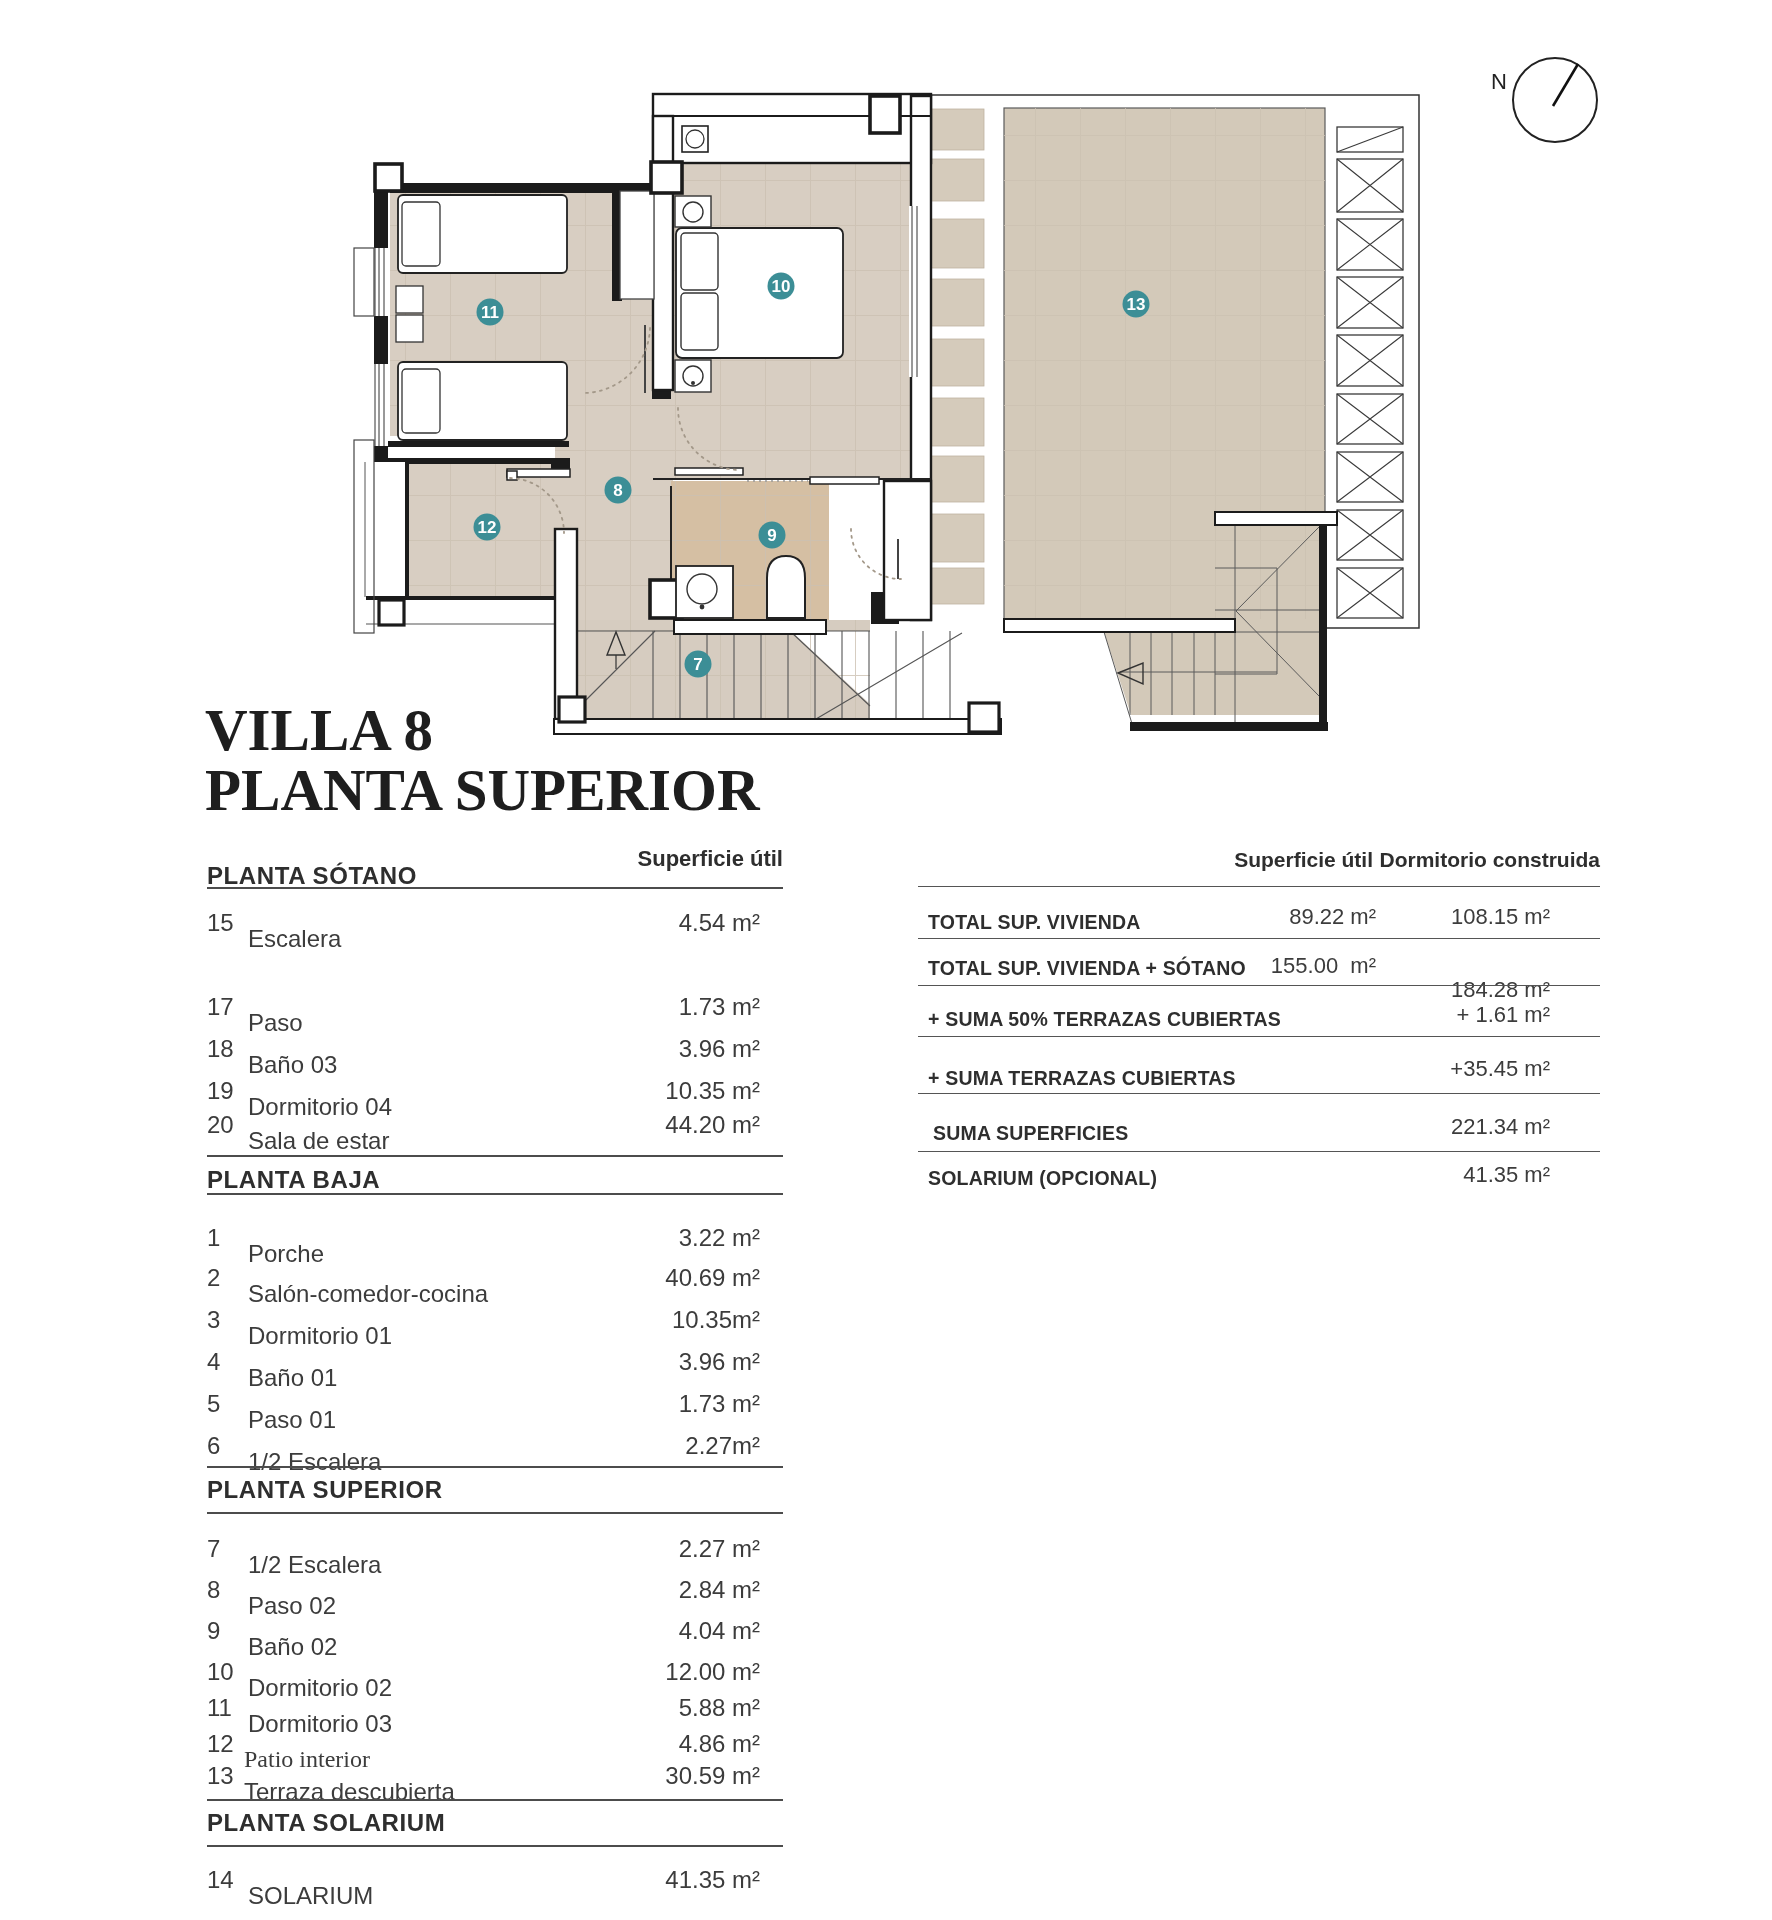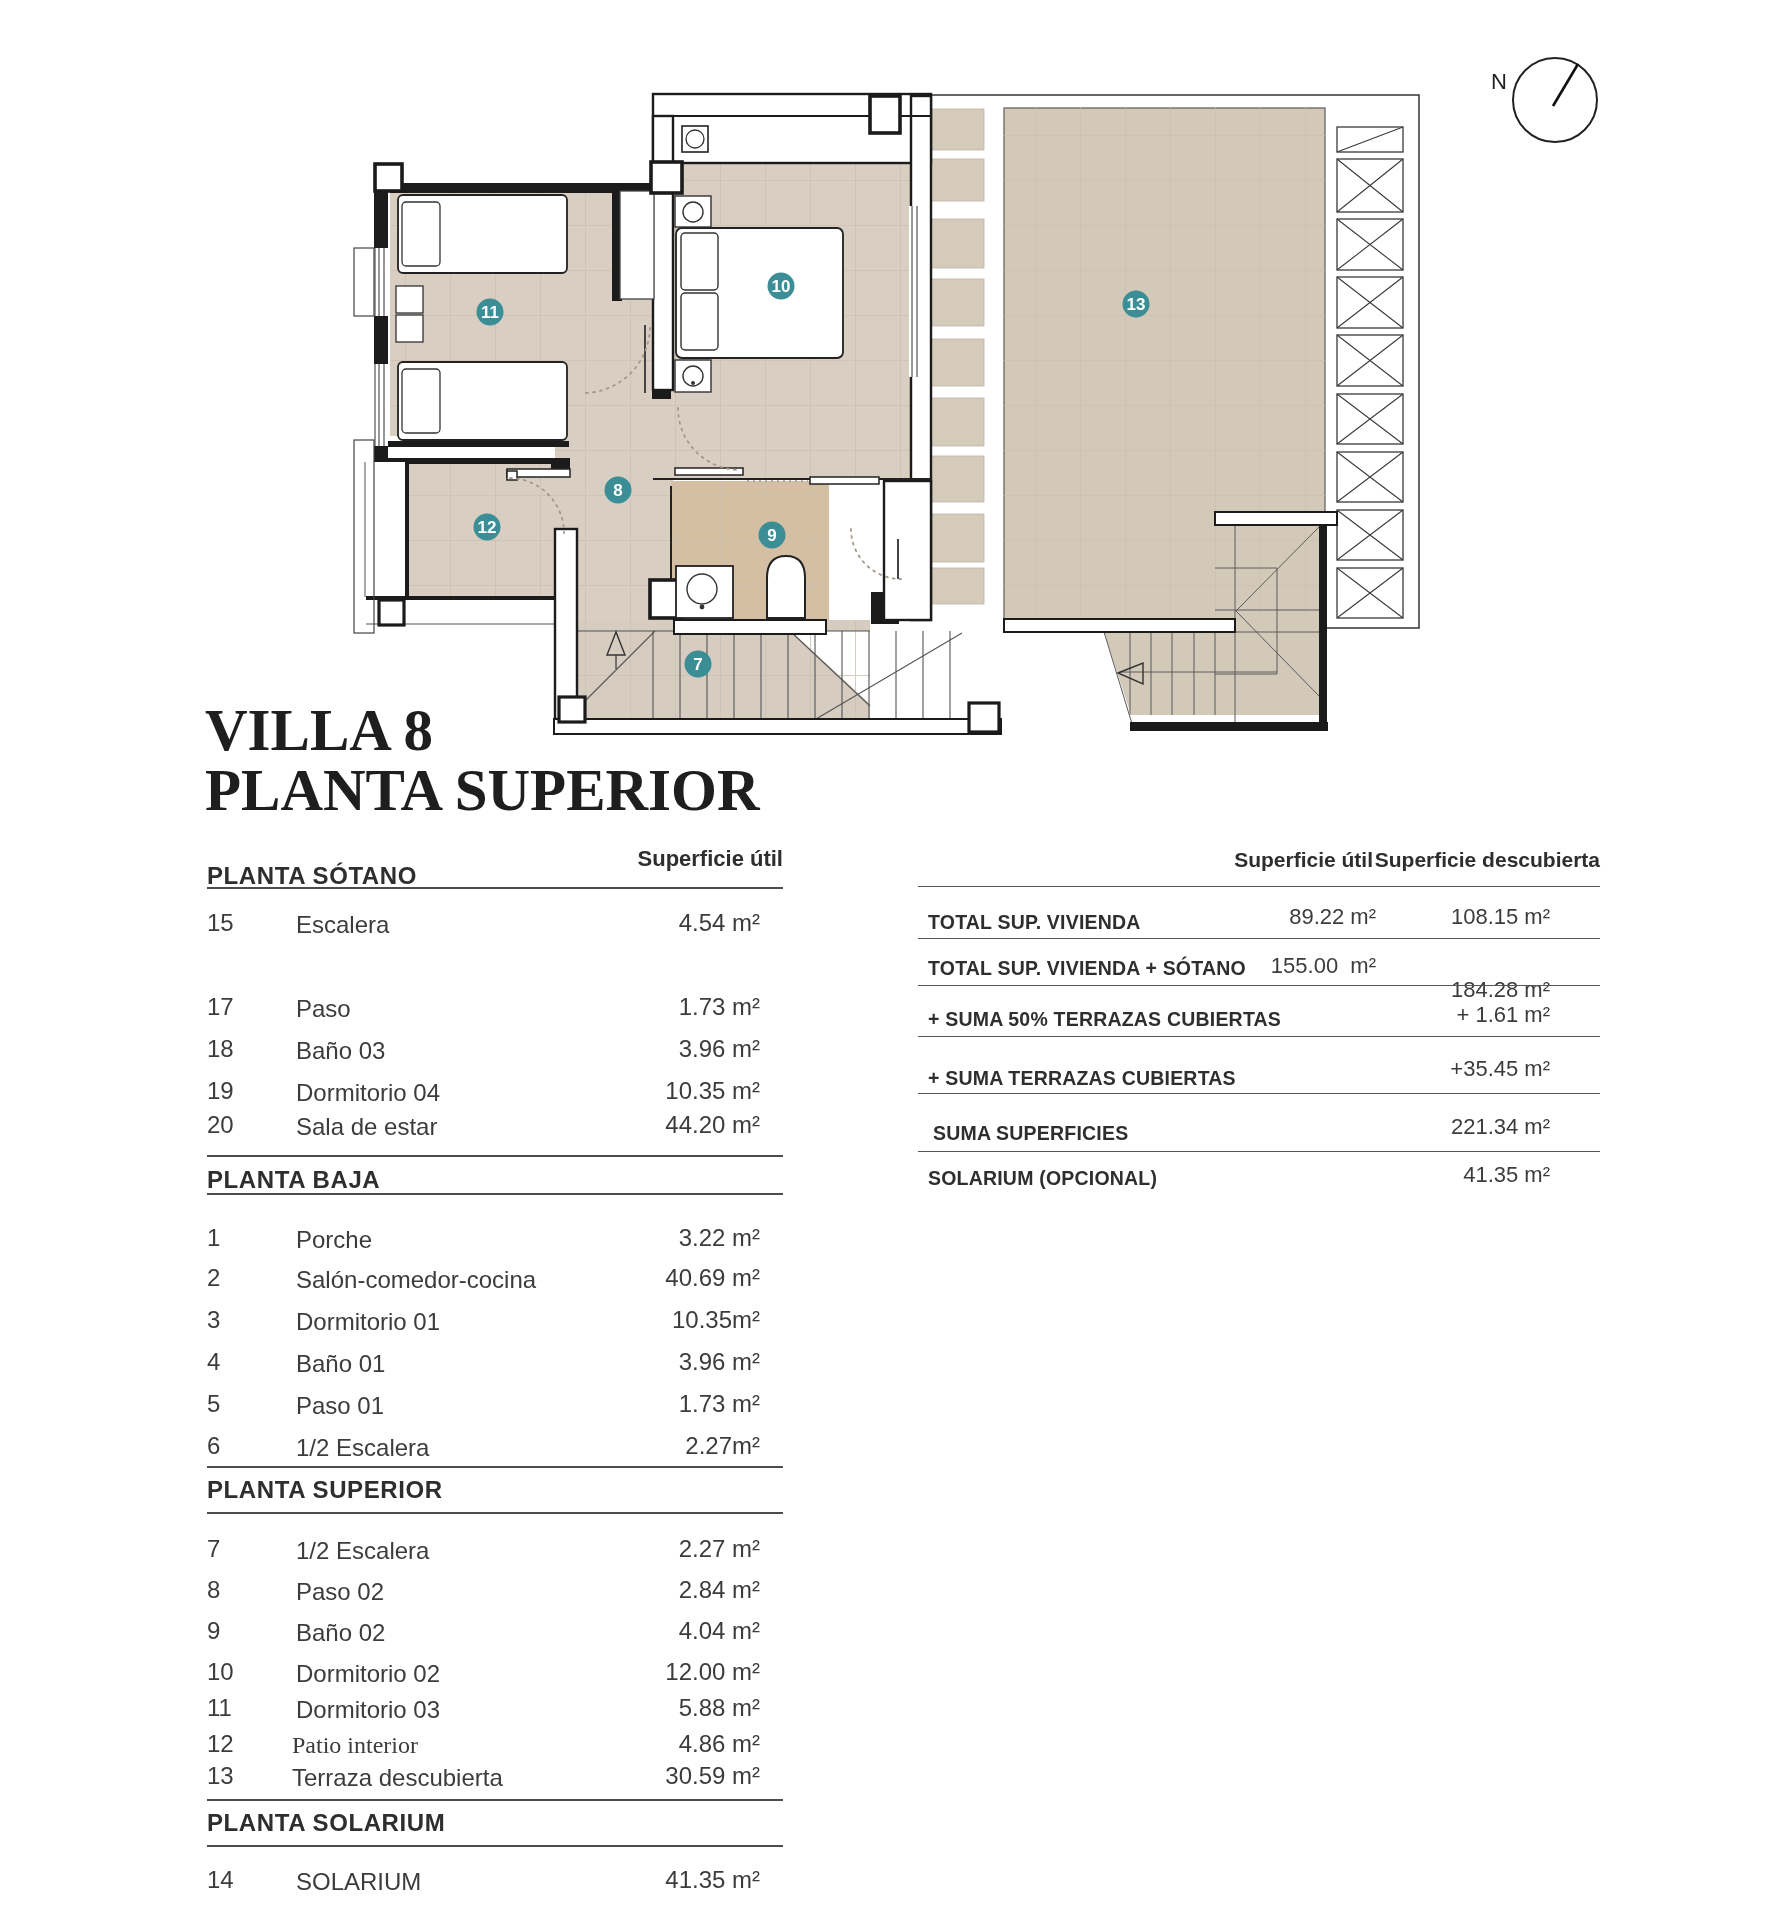--- a/index.html
+++ b/index.html
@@ -5,21 +5,21 @@
 #page{position:relative;width:1772px;height:1920px;background:#fff;overflow:hidden;
  font-family:"Liberation Sans",sans-serif;color:#3d3d3d;}
 .abs{position:absolute;}
 .title{font-family:"Liberation Serif",serif;font-weight:700;color:#1e1e1e;
  font-size:59px;line-height:60px;letter-spacing:0px;white-space:nowrap;}
 .sh{position:absolute;font-weight:700;font-size:24px;color:#2e2e2e;letter-spacing:.6px;white-space:nowrap;}
 .rule{position:absolute;height:0;border-top:2px solid #4c4c4c;}
 .rule2{position:absolute;height:0;border-top:1.6px solid #555;}
 .row{position:absolute;left:207px;width:553px;height:26px;font-size:24px;color:#3c3c3c;}
 .row .num{position:absolute;left:0;top:0;}
-.row .lab{position:absolute;left:41px;top:2px;white-space:nowrap;margin-left:48px;}
+.row .lab{position:absolute;left:41px;top:16px;white-space:nowrap;}
 .row .val{position:absolute;right:0;top:0;white-space:nowrap;}
 .rlab{position:absolute;left:920px;font-weight:700;font-size:19.5px;color:#2e2e2e;letter-spacing:.2px;white-space:nowrap;margin-left:8px;}
 .rval{position:absolute;font-size:22px;color:#3c3c3c;white-space:nowrap;}
 </style></head>
 <body>
 <div id="page">
 
 <svg class="abs" style="left:0;top:0" width="1772" height="790" viewBox="0 0 1772 790">
 <defs>
 <pattern id="tg" width="45" height="45" patternUnits="userSpaceOnUse">
@@ -353,21 +353,21 @@
 <div class="sh" style="left:207px;top:1809px;">PLANTA SOLARIUM</div>
 <div class="rule" style="left:207px;top:1845px;width:576px;"></div>
 
 <div class="row" style="top:1866px;">
       <span class="num">14</span>
       <span class="lab">SOLARIUM</span>
       <span class="val">41.35 m²</span>
     </div>
 
 <div class="abs" style="right:399px;top:848px;font-weight:700;font-size:21px;color:#2e2e2e;white-space:nowrap;">Superficie útil</div>
-<div class="abs" style="right:172px;top:848px;font-weight:700;font-size:21px;color:#2e2e2e;white-space:nowrap;">Superficie descubierta</div>
+<div class="abs" style="right:172px;top:848px;font-weight:700;font-size:21px;color:#2e2e2e;white-space:nowrap;">Dormitorio construida</div>
 <div class="rule2" style="left:918px;top:886px;width:682px;"></div>
 
 <div class="rlab" style="top:911px;">TOTAL SUP. VIVIENDA</div>
 <div class="rval" style="right:396px;top:904px;">89.22 m²</div>
 <div class="rval" style="right:222px;top:904px;">108.15 m²</div>
 <div class="rule2" style="left:918px;top:938px;width:682px;"></div>
 
 <div class="rlab" style="top:957px;">TOTAL SUP. VIVIENDA + SÓTANO</div>
 <div class="rval" style="right:396px;top:953px;">155.00&nbsp;&nbsp;m²</div>
 <div class="rval" style="right:222px;top:953px;margin-top:24px;">184.28 m²</div>

